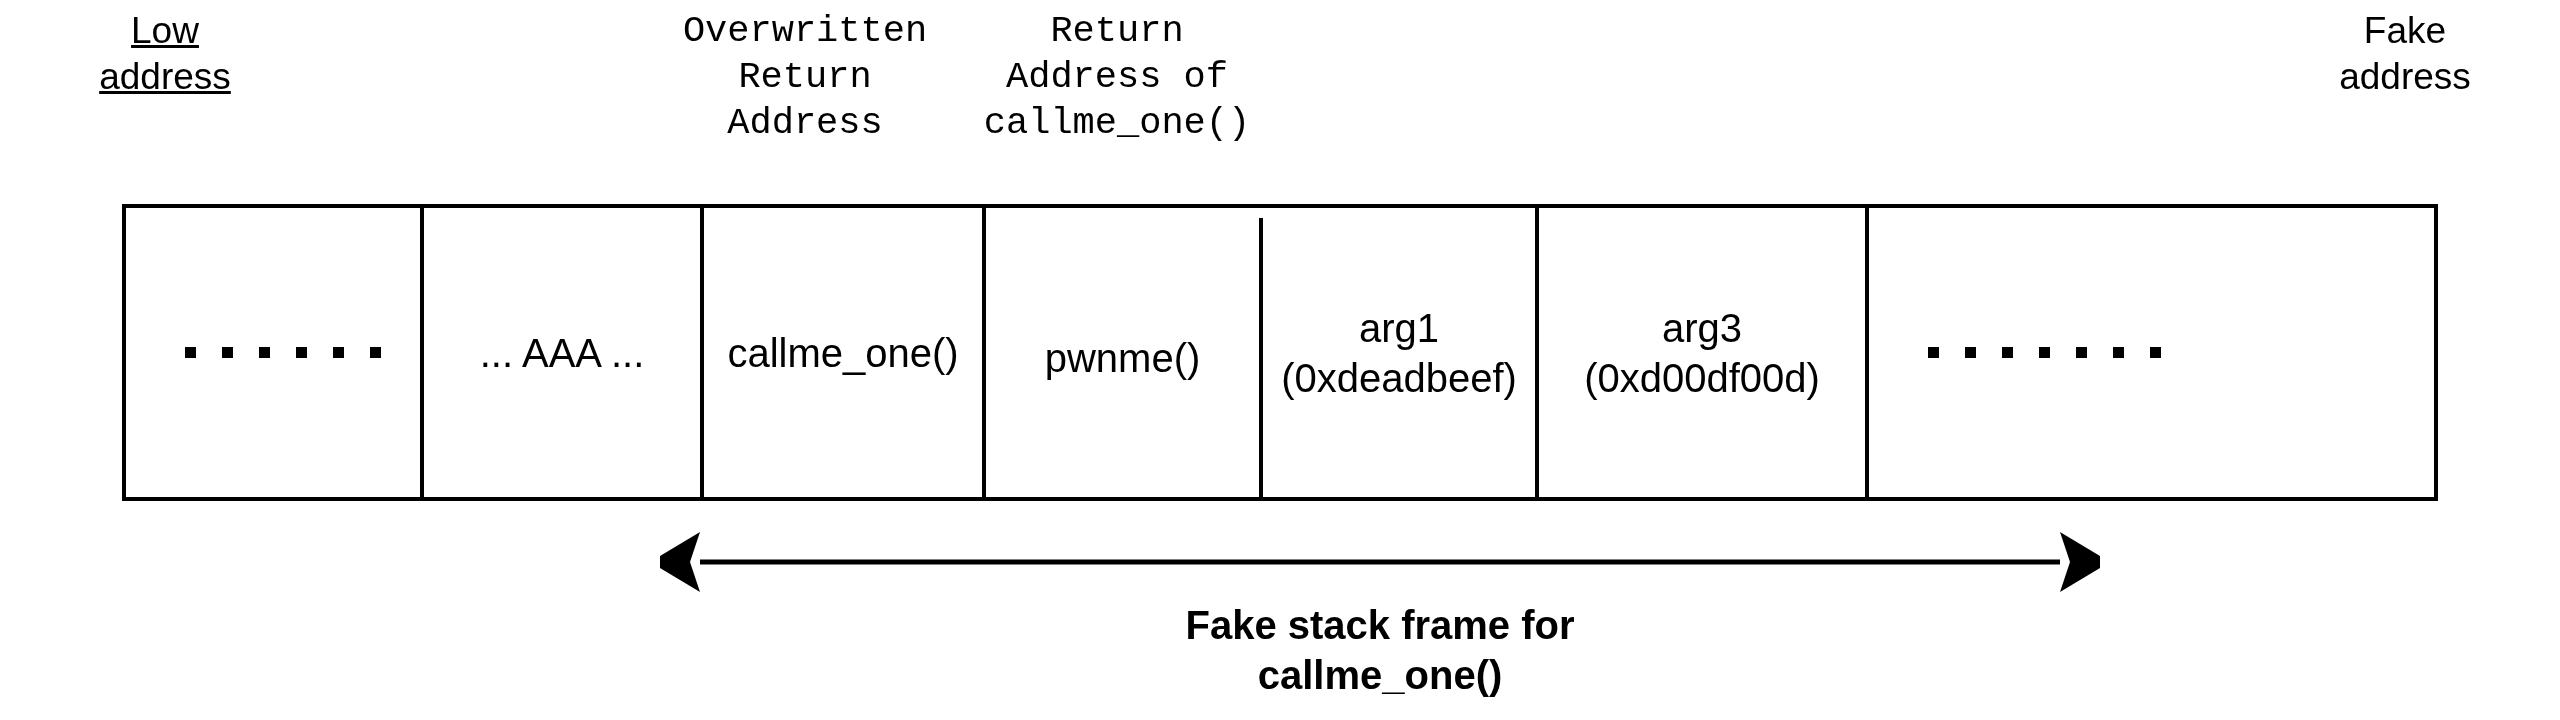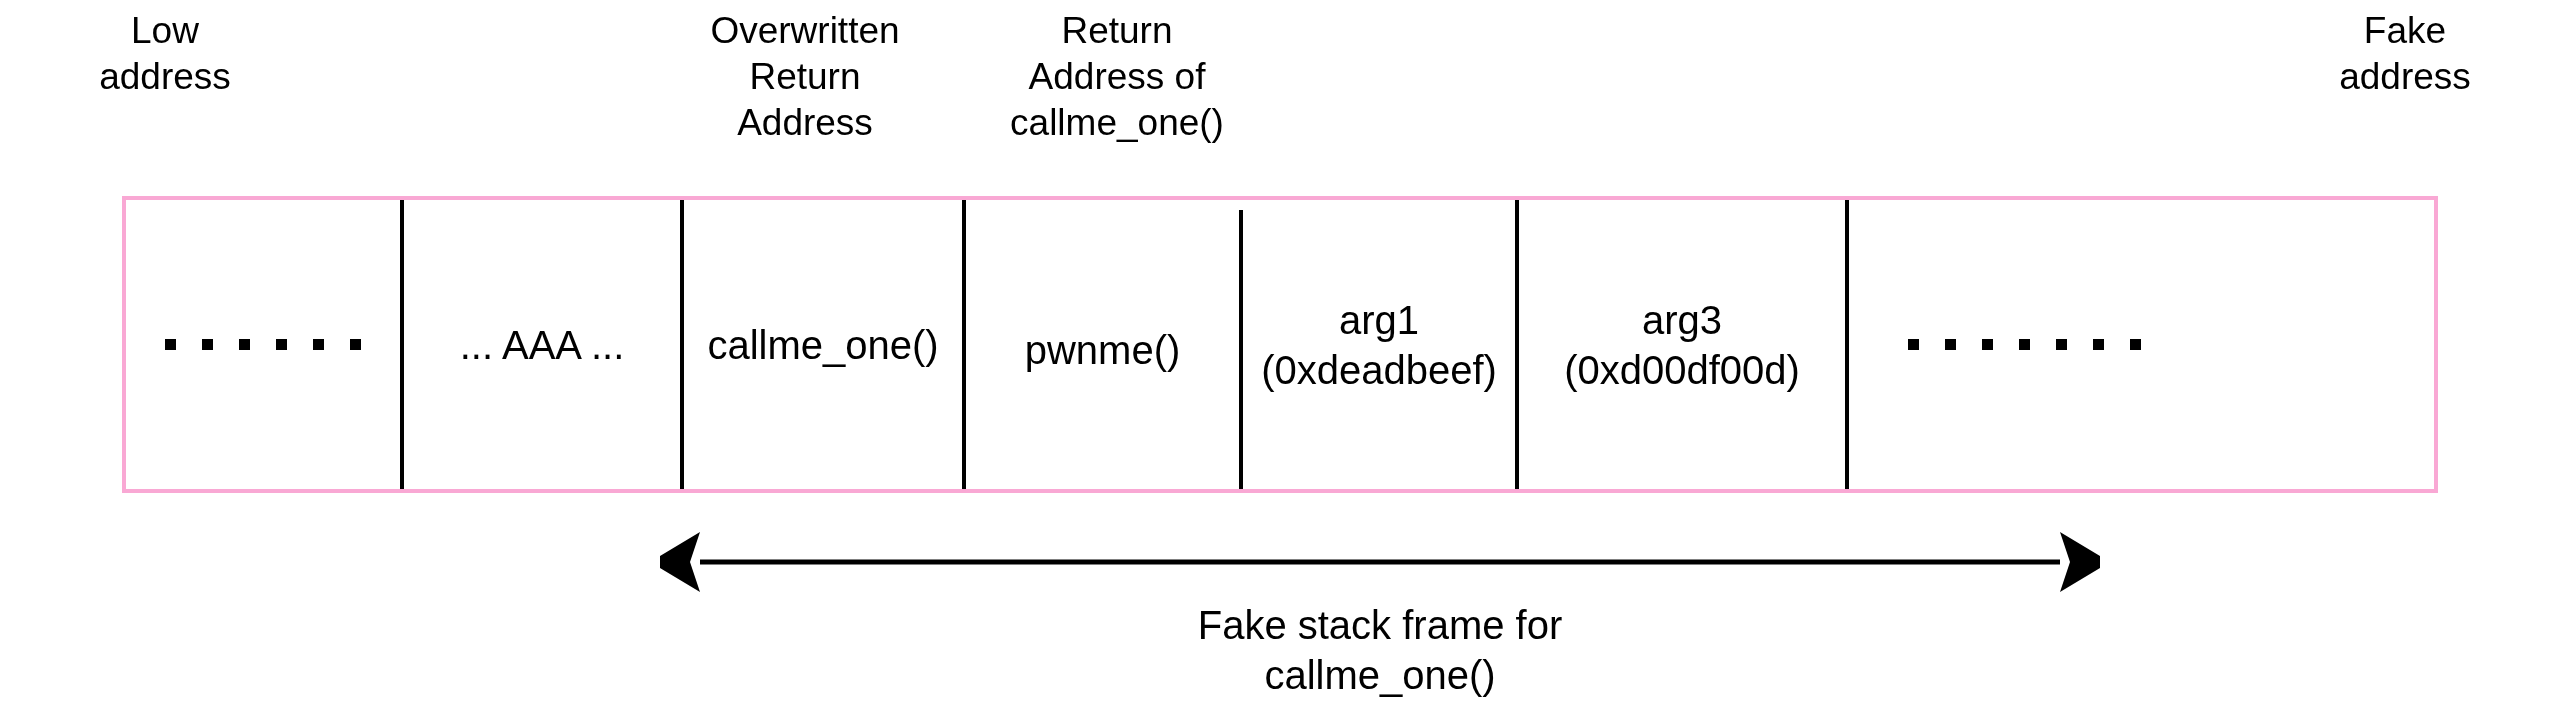--- a/index.html
+++ b/index.html
@@ -25,46 +25,48 @@
 
   
   .edge-label {
     position: absolute;
     font-size: 37px;
     line-height: 46px;
     text-align: center;
     white-space: pre-line;
     color: #000;
   }
-  #low-address-label  { left: 20px;   top: 8px;  width: 290px; }
+  #low-address-label  { left: 20px;   top: 8px;  width: 290px; text-decoration: underline; }
   #high-address-label { left: 2260px; top: 8px;  width: 290px; }
 
   
   .annotation {
     position: absolute;
     font-size: 37px;
     line-height: 46px;
     text-align: center;
     white-space: pre-line;
     color: #000;
+    font-family: Liberation Mono, monospace;
   }
   #annotation-overwritten-return { left: 660px;  top: 8px; width: 290px; }
   #annotation-return-callme      { left: 952px;  top: 8px; width: 330px; }
 
   
   .stack-row {
     position: absolute;
     left: 122px;
-    top: 196px;
+    top: 204px;
     width: 2316px;
     height: 297px;
-    border: 4px solid #f9a8d4;
+    border: 4px solid #000000;
     box-sizing: border-box;
     display: flex;
     background: #fff;
+    padding-left: 20px;
   }
   .cell {
     box-sizing: border-box;
     border-right: 4px solid #000;
     display: flex;
     align-items: center;
     justify-content: center;
     text-align: center;
     font-size: 40px;
     line-height: 50px;
@@ -112,20 +114,21 @@
   #frame-caption {
     position: absolute;
     left: 880px;
     top: 600px;
     width: 1000px;
     text-align: center;
     font-size: 40px;
     line-height: 50px;
     white-space: pre-line;
     color: #000;
+    font-weight: bold;
   }
 </style>
 </head>
 <body>
 
 <div class="canvas">
 
   <div class="edge-label" id="low-address-label">Low
 address</div>
 

